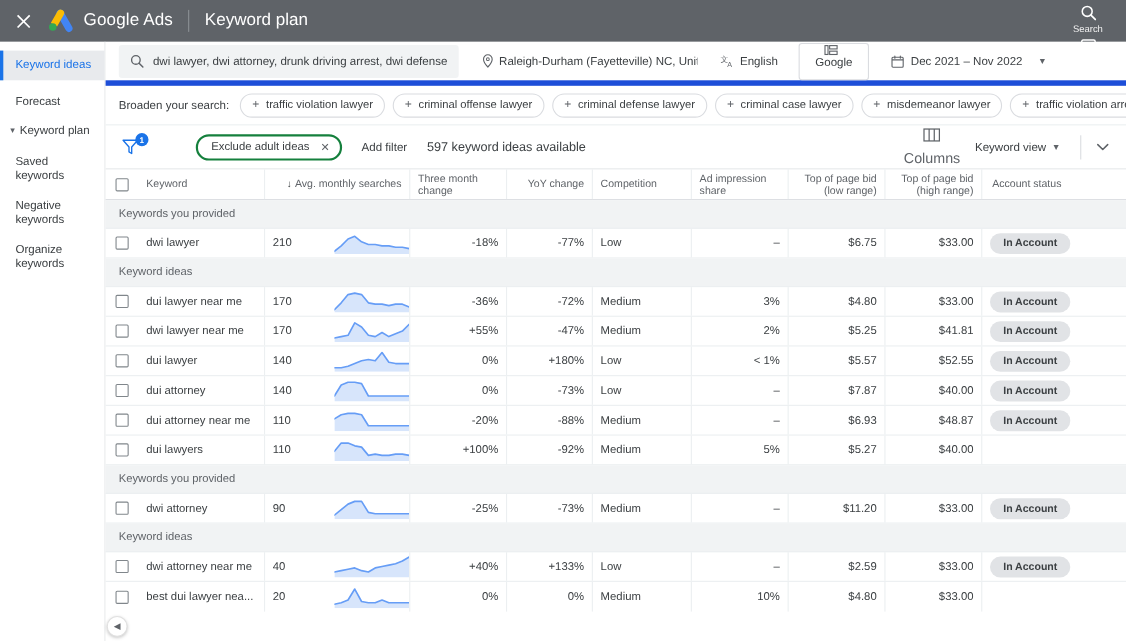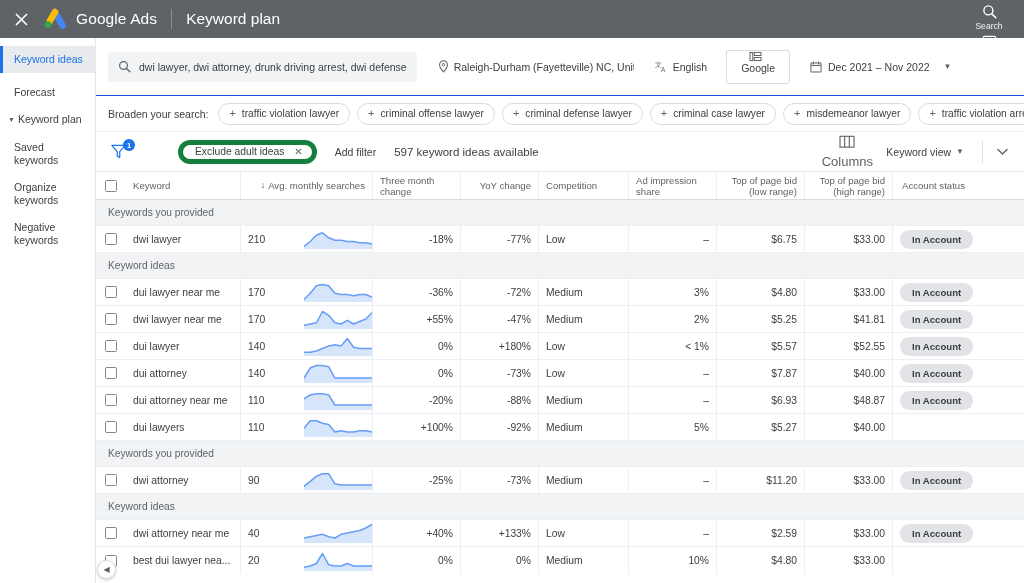--- a/index.html
+++ b/index.html
@@ -64,22 +64,22 @@
   .side-item.caret { padding-left: 8px; display: flex; align-items: flex-start; }
   .caret-glyph { font-size: 7px; color: #5f6368; margin-right: 3px; line-height: 14px; }
 
   
   .content {
     position: absolute; top: 38px; left: 96px; width: 928px; height: 545px; background: #fff;
   }
 
   
   .search-row {
-    display: flex; align-items: center; height: 58px; padding: 0 8px 0 8px;
-    border-bottom: 1px solid #1d4ed8;
+    display: flex; align-items: center; height: 40px; padding: 0 8px 0 8px;
+    border-bottom: 5px solid #1d4ed8;
   }
   .search-box {
     flex: 0 0 290px; height: 30px; background: #f1f3f4; border-radius: 3px;
     display: flex; align-items: center; padding: 0 10px; margin-left: 4px;
   }
   .search-box .q { color: #5f6368; margin-right: 8px; display: flex; }
   .search-value { font-size: 10.5px; color: #3c4043; white-space: nowrap; overflow: hidden; }
   .filter-chip-plain {
     display: flex; align-items: center; height: 30px; padding: 0 9px; margin-left: 12px;
     font-size: 10.5px; color: #3c4043; cursor: pointer; white-space: nowrap;
@@ -118,21 +118,21 @@
     border-bottom: 1px solid #e6e8ea;
   }
   .filter-icon-wrap { position: relative; width: 30px; display: flex; align-items: center; cursor: pointer; }
   .filter-badge {
     position: absolute; top: -4px; left: 13px; width: 12px; height: 12px; border-radius: 50%;
     background: #1a73e8; color: #fff; font-size: 7.5px; display: flex;
     align-items: center; justify-content: center; font-weight: 600;
   }
   .excl-chip {
     display: flex; align-items: center; height: 24px; padding: 0 9px 0 12px; margin-left: 38px;
-    border: 5px solid #15803d; border-radius: 12px; font-size: 10.3px; color: #3c4043; cursor: pointer;
+    border: 2px solid #15803d; border-radius: 12px; font-size: 10.3px; color: #3c4043; cursor: pointer;
   }
   .excl-chip .x { margin-left: 10px; color: #5f6368; font-size: 10px; }
   .add-filter { font-size: 10.5px; color: #3c4043; margin-left: 18px; cursor: pointer; }
   .ideas-count { font-size: 11.5px; color: #3c4043; margin-left: 18px; }
   .toolbar-right { margin-left: auto; display: flex; align-items: center; }
   .columns-btn {
     display: flex; flex-direction: column; align-items: center; cursor: pointer; width: 46px;
   }
   .columns-btn .lbl { font-size: 13px; color: #5f6368; margin-top: 1px; }
   .kw-view { font-size: 10.5px; color: #3c4043; margin-left: 16px; cursor: pointer; display: flex; align-items: center; }
@@ -265,24 +265,24 @@
       <span>Forecast</span>
     </div>
     <div class="side-item caret">
       <span class="caret-glyph">▼</span>
       <span>Keyword plan</span>
     </div>
     <div class="side-item">
       <span>Saved keywords</span>
     </div>
     <div class="side-item">
+      <span>Negative keywords</span>
+    </div>
+    <div class="side-item">
       <span>Organize keywords</span>
-    </div>
-    <div class="side-item">
-      <span>Negative keywords</span>
     </div>
   </div>
 
   <div class="content">
 
     <div class="search-row">
       <div class="search-box">
         <span class="q">
           <svg width="13" height="13" viewBox="0 0 16 16">
               <circle cx="6.8" cy="6.8" r="4.8" stroke="#5f6368" stroke-width="1.5" fill="none"></circle>

